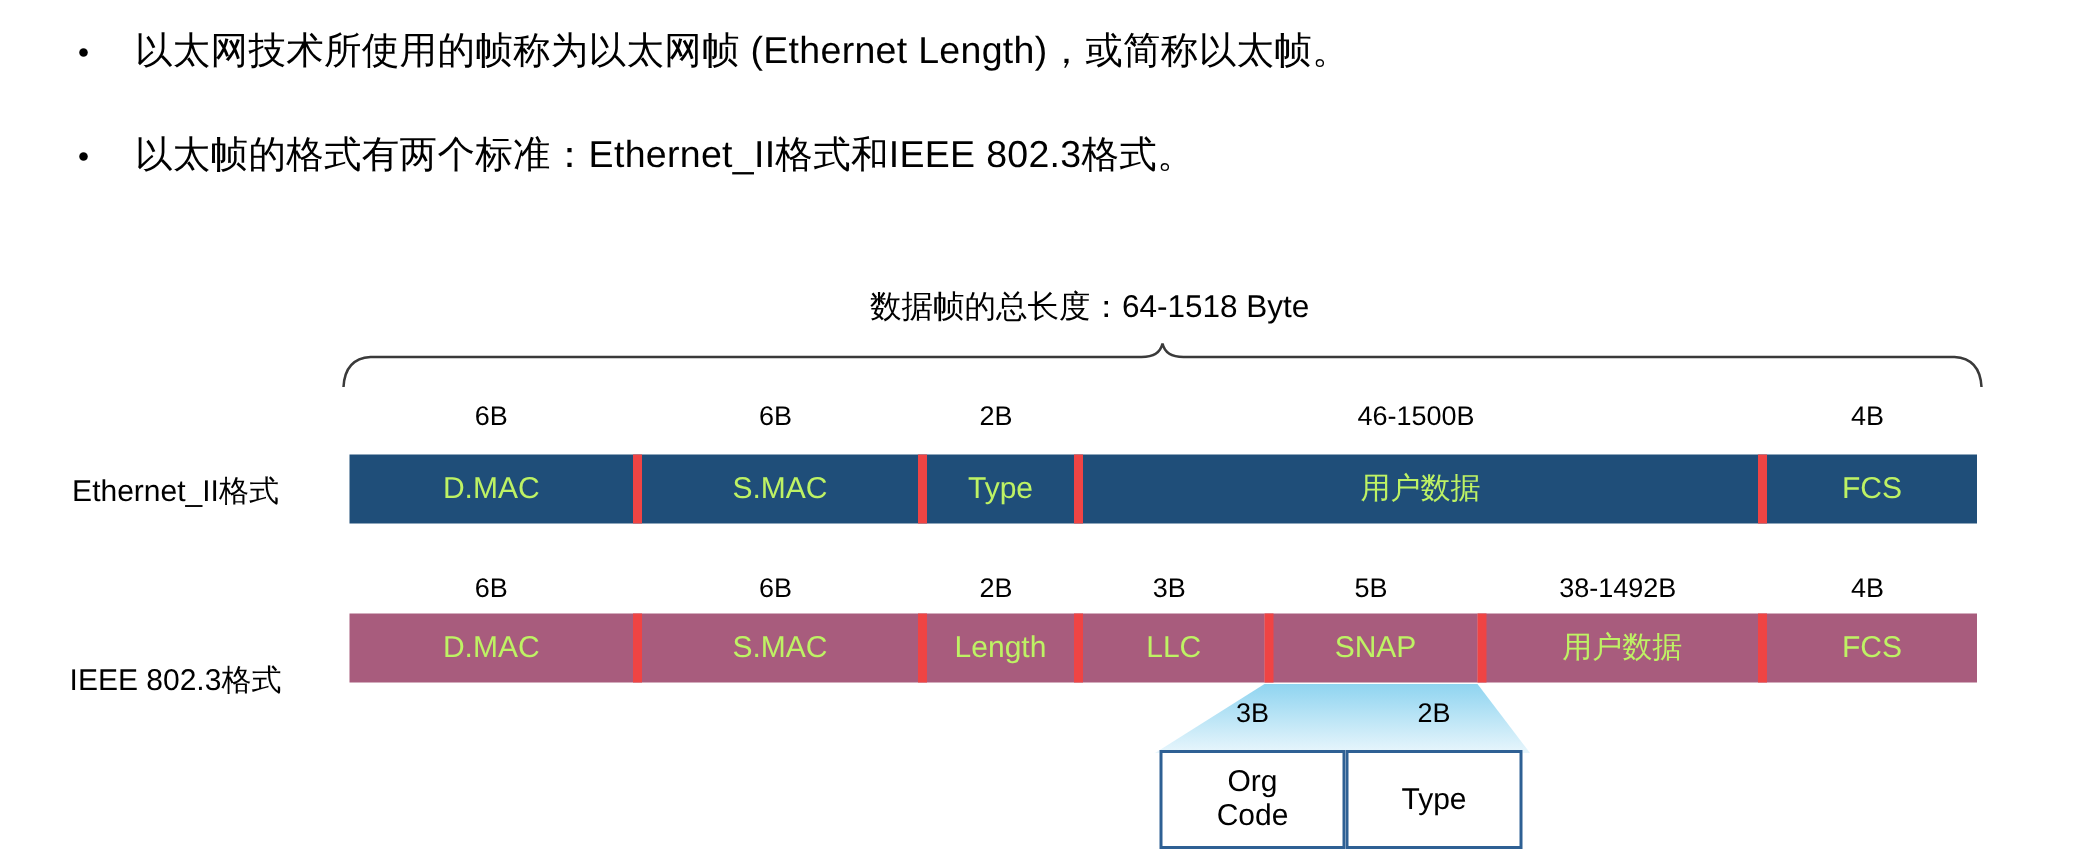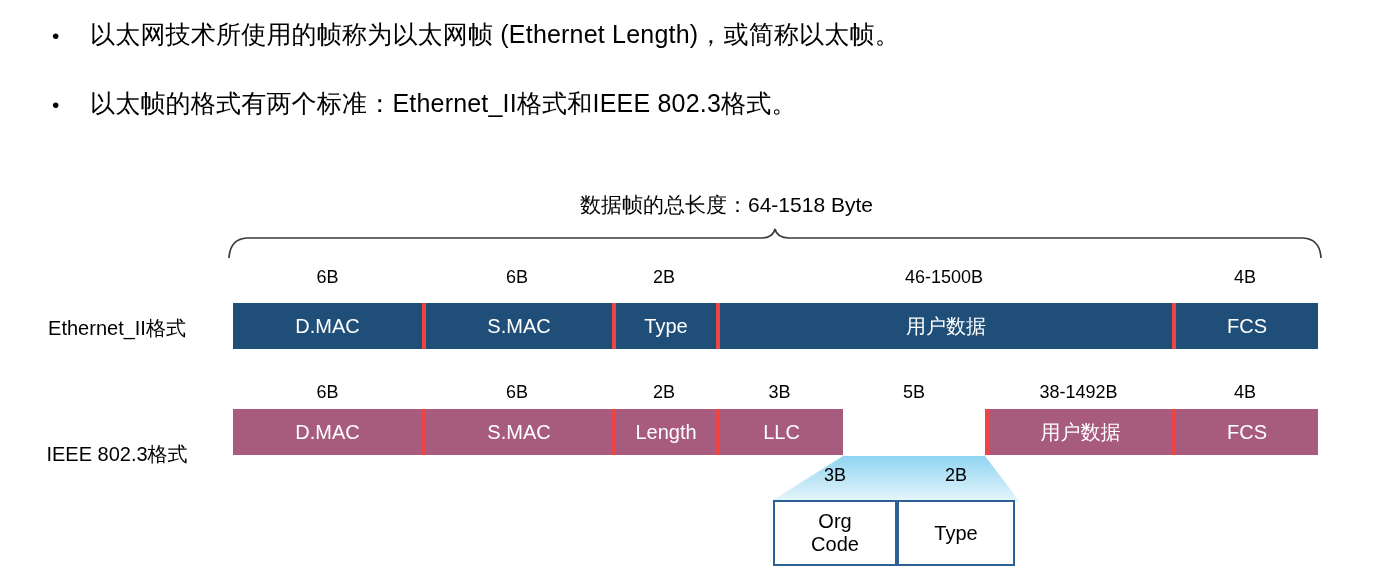--- a/index.html
+++ b/index.html
@@ -88,29 +88,29 @@
     line-height: 22px;
     white-space: nowrap;
     color: #000;
   }
 
   .field-cell {
     position: absolute;
     display: flex;
     align-items: center;
     justify-content: center;
-    color: #ffffff;
+    color: #bef264;
     font-size: 20px;
     line-height: 22px;
     box-sizing: border-box;
     white-space: nowrap;
   }
   .field-cell.blue  { background: #1F4E79; }
   .field-cell.mauve { background: #A85C7D; }
-  .field-cell.sep-left { border-left: 4px solid #ef4444; }
+  .field-cell.sep-left { border-left: 6px solid #ef4444; }
 
   
   .snap-funnel {
     position: absolute;
     left: 770px;
     top: 456px;
     width: 250px;
     height: 46px;
   }
   .snap-size-label {
@@ -177,20 +177,21 @@
   <div class="size-label" style="left:612px; top:381px; width:104px;">2B</div>
   <div class="size-label" style="left:716px; top:381px; width:127px;">3B</div>
   <div class="size-label" style="left:843px; top:381px; width:142px;">5B</div>
   <div class="size-label" style="left:985px; top:381px; width:187px;">38-1492B</div>
   <div class="size-label" style="left:1172px; top:381px; width:146px;">4B</div>
 
   <div class="field-cell mauve" style="left:233px; top:409px; width:189px; height:46px;">D.MAC</div>
   <div class="field-cell mauve sep-left" style="left:422px; top:409px; width:190px; height:46px;">S.MAC</div>
   <div class="field-cell mauve sep-left" style="left:612px; top:409px; width:104px; height:46px;">Length</div>
   <div class="field-cell mauve sep-left" style="left:716px; top:409px; width:127px; height:46px;">LLC</div>
+  <div class="field-cell mauve sep-left" style="left:843px; top:409px; width:142px; height:46px;">SNAP</div>
   <div class="field-cell mauve sep-left" style="left:985px; top:409px; width:187px; height:46px;">用户数据</div>
   <div class="field-cell mauve sep-left" style="left:1172px; top:409px; width:146px; height:46px;">FCS</div>
 
   <svg class="snap-funnel" viewBox="0 0 250 46" preserveAspectRatio="none">
     <defs>
       <linearGradient id="funnelGrad" x1="0" y1="0" x2="0" y2="1">
         <stop offset="0%" stop-color="#8FD4F0"></stop>
         <stop offset="100%" stop-color="#E8F6FC"></stop>
       </linearGradient>
     </defs>

